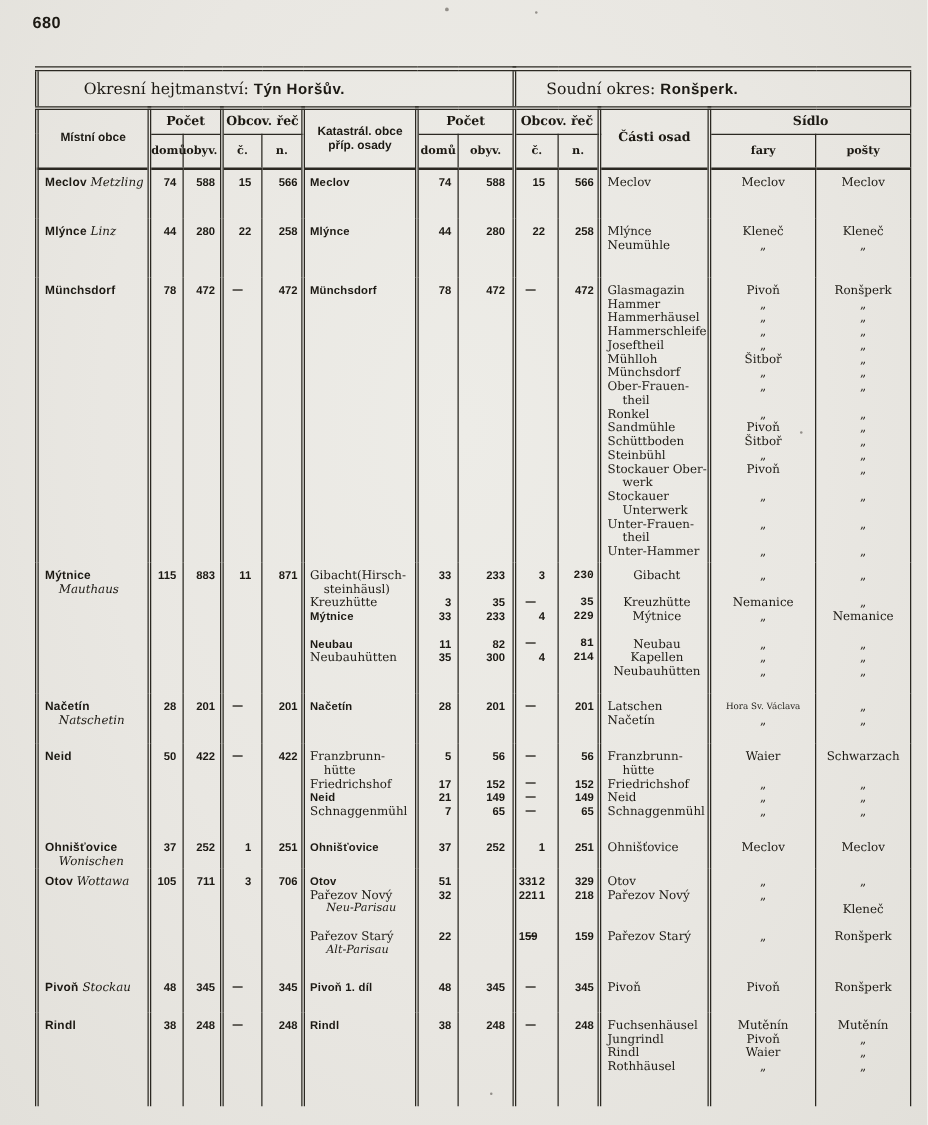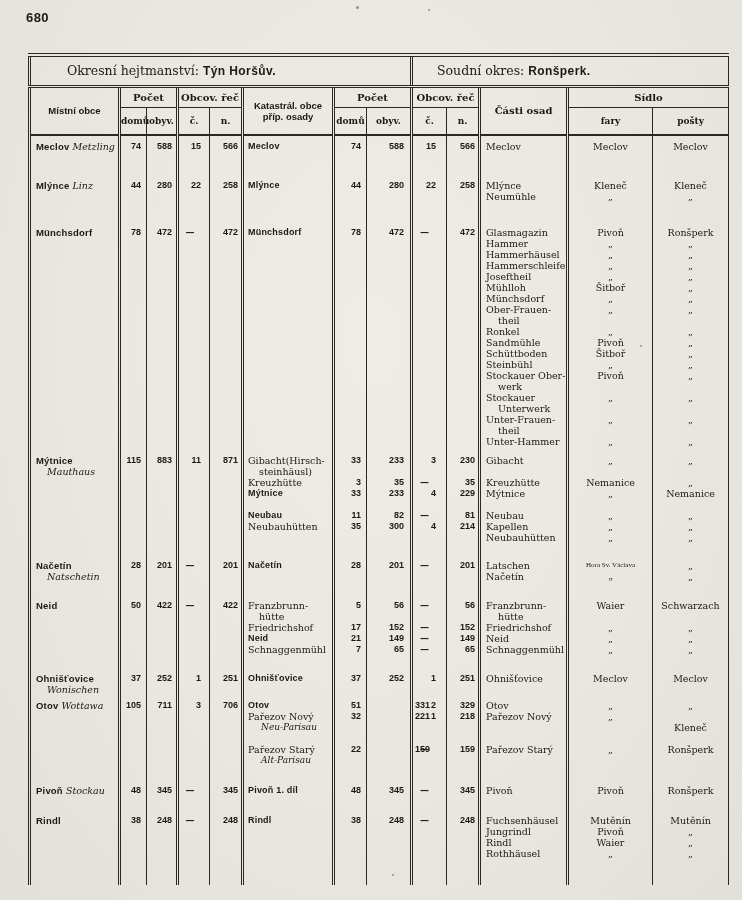--- a/index.html
+++ b/index.html
@@ -463,31 +463,31 @@
         <td class="c-num c-c2 bdl" style="padding-bottom: 12px;">
           <div class="ln">3</div>
           <div class="ln">&nbsp;</div>
           <div class="ln dash">—</div>
           <div class="ln">4</div>
           <div class="ln">&nbsp;</div>
           <div class="ln dash">—</div>
           <div class="ln">4</div>
           <div class="ln">&nbsp;</div>
         </td>
-        <td class="c-num c-n2 bsl" style="padding-bottom: 12px;">
+        <td class="c-num c-n2 bsl" style="padding-bottom: 12px; font-family: Liberation Mono, monospace;">
           <div class="ln">230</div>
           <div class="ln">&nbsp;</div>
           <div class="ln">35</div>
           <div class="ln">229</div>
           <div class="ln">&nbsp;</div>
           <div class="ln">81</div>
           <div class="ln">214</div>
           <div class="ln">&nbsp;</div>
         </td>
-        <td class="c-cast bdl" style="padding-bottom: 12px;">
+        <td class="c-cast bdl" style="padding-bottom: 12px; text-align: center;">
           <div class="ln">Gibacht</div>
           <div class="ln">&nbsp;</div>
           <div class="ln">Kreuzhütte</div>
           <div class="ln">Mýtnice</div>
           <div class="ln">&nbsp;</div>
           <div class="ln">Neubau</div>
           <div class="ln">Kapellen</div>
           <div class="ln">Neubauhütten</div>
         </td>
         <td class="c-fary bdl" style="padding-bottom: 12px;">
@@ -545,21 +545,21 @@
           <div class="ln">&nbsp;</div>
         </td>
         <td class="c-num c-n2 bsl" style="padding-bottom: 13px;">
           <div class="ln">201</div>
           <div class="ln">&nbsp;</div>
         </td>
         <td class="c-cast bdl" style="padding-bottom: 13px;">
           <div class="ln">Latschen</div>
           <div class="ln">Načetín</div>
         </td>
-        <td class="c-fary bdl" style="padding-bottom: 13px; font-family: Liberation Serif, serif;">
+        <td class="c-fary bdl" style="padding-bottom: 13px;">
           <div class="ln small-place">Hora Sv. Václava</div>
           <div class="ln">„</div>
         </td>
         <td class="c-posty bsl" style="padding-bottom: 13px;">
           <div class="ln">„</div>
           <div class="ln">„</div>
         </td>
       </tr>
       <tr>
         <td class="c-obec" style="padding-bottom: 13px;">

